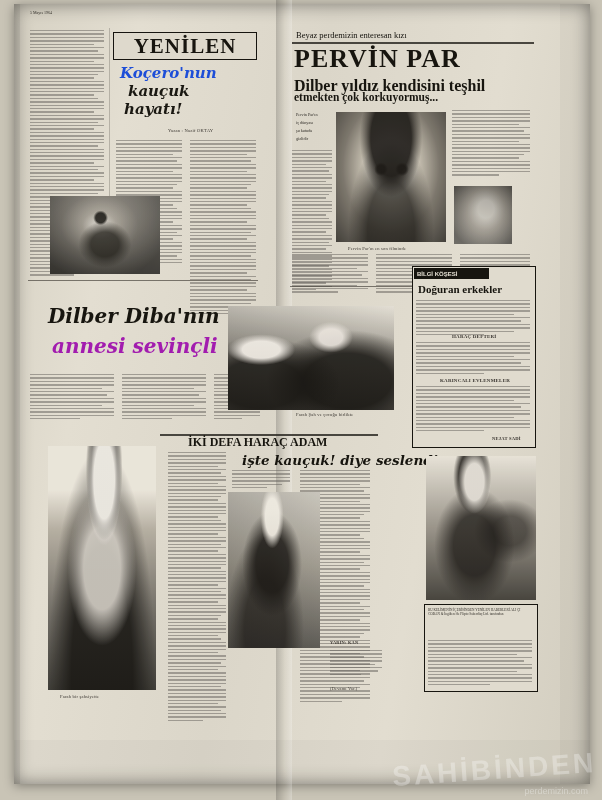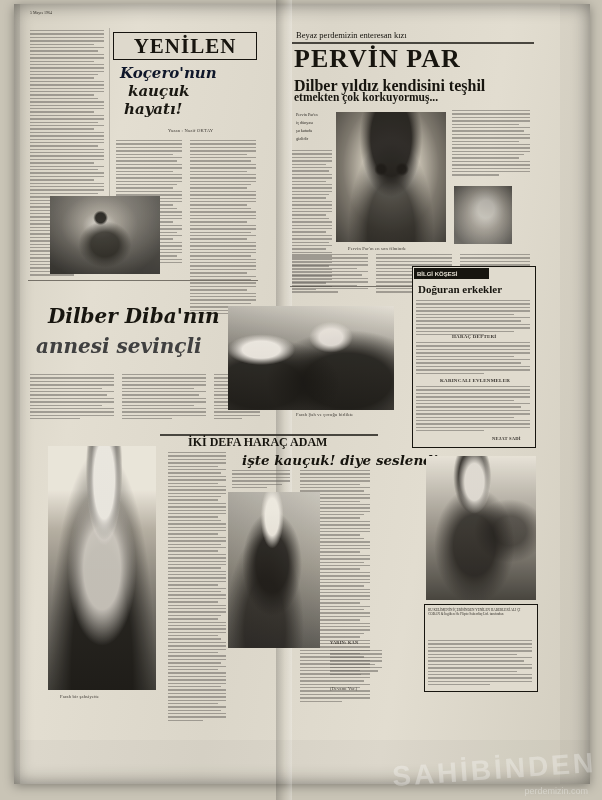--- a/index.html
+++ b/index.html
@@ -60,21 +60,21 @@
 <div id="page">
 
   <div class="sheet main"></div>
 
   <div class="fold" style="left:276px;"></div>
 
   <div class="dateline" style="left:30px;top:10px;">5 Mayıs 1964</div>
 
   <div class="hl box" style="left:113px;top:32px;width:142px;height:26px;font-size:21px;letter-spacing:1px;text-align:center;line-height:26px;font-family:'Liberation Serif',serif;">YENİLEN</div>
 
-  <div class="hl script" style="left:120px;top:66px;font-size:15px;color:#0f172a;">Koçero'nun</div>
+  <div class="hl script" style="left:120px;top:66px;font-size:15px;color:#1d4ed8;">Koçero'nun</div>
   <div class="hl script" style="left:128px;top:84px;font-size:15px;color:#1a1812;">kauçuk</div>
   <div class="hl script" style="left:124px;top:102px;font-size:15px;color:#1a1812;">hayatı!</div>
 
   <div class="cap" style="left:168px;top:128px;font-size:4.6px;">Yazan : Nazif OKTAY</div>
 
   <div class="lines tight" style="left:30px;top:30px;width:74px;">
     <i></i>
       <i></i>
       <i></i>
       <i></i>
@@ -391,21 +391,21 @@
       <i></i>
       <i></i>
       <i></i>
       <i></i>
       <i></i>
   </div>
 
   <div class="hr" style="left:290px;top:286px;width:244px;"></div>
 
   <div class="hl script" style="left:48px;top:306px;font-size:20px;color:#17150f;">Dilber Diba'nın</div>
-  <div class="hl script" style="left:36px;top:336px;font-size:20px;color:#404040;">annesi sevinçli</div>
+  <div class="hl script" style="left:52px;top:336px;font-size:20px;color:#a21caf;">annesi sevinçli</div>
 
   <div class="lines tight" style="left:30px;top:374px;width:84px;">
     <i></i>
       <i></i>
       <i></i>
       <i></i>
       <i></i>
       <i></i>
       <i></i>
       <i></i>

